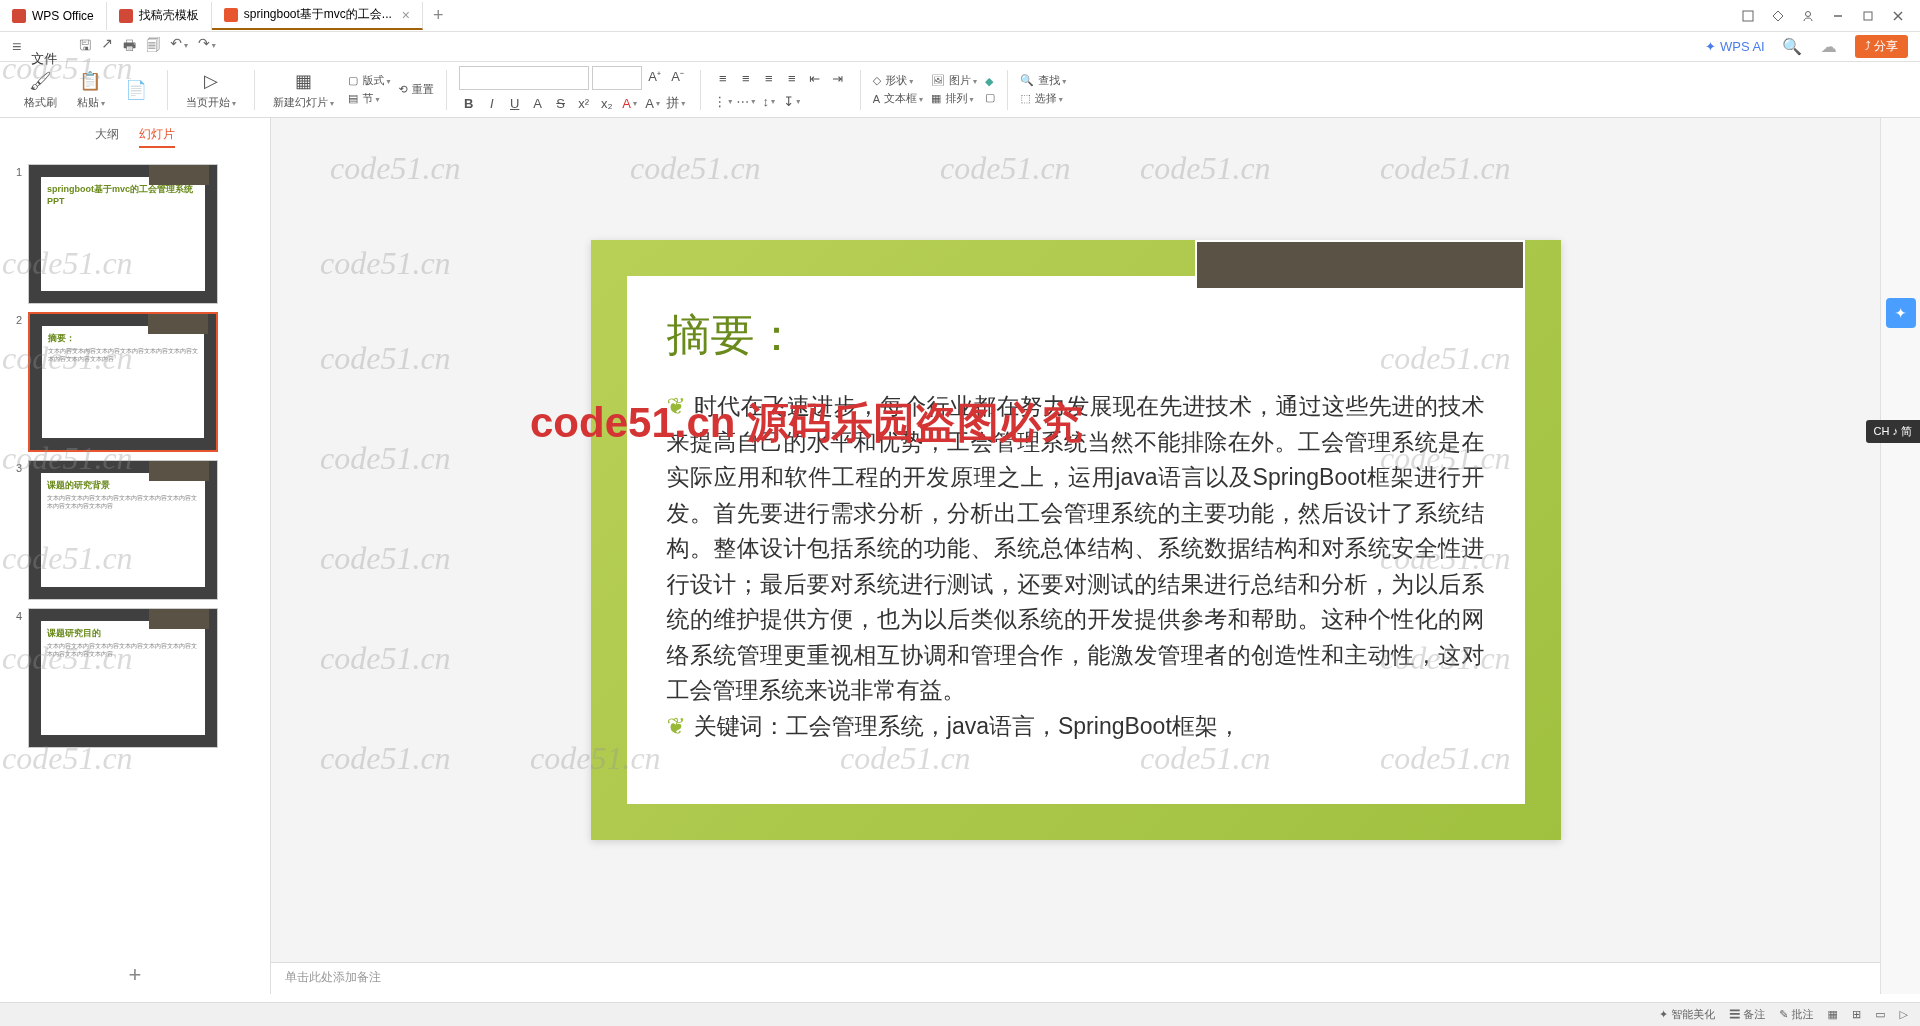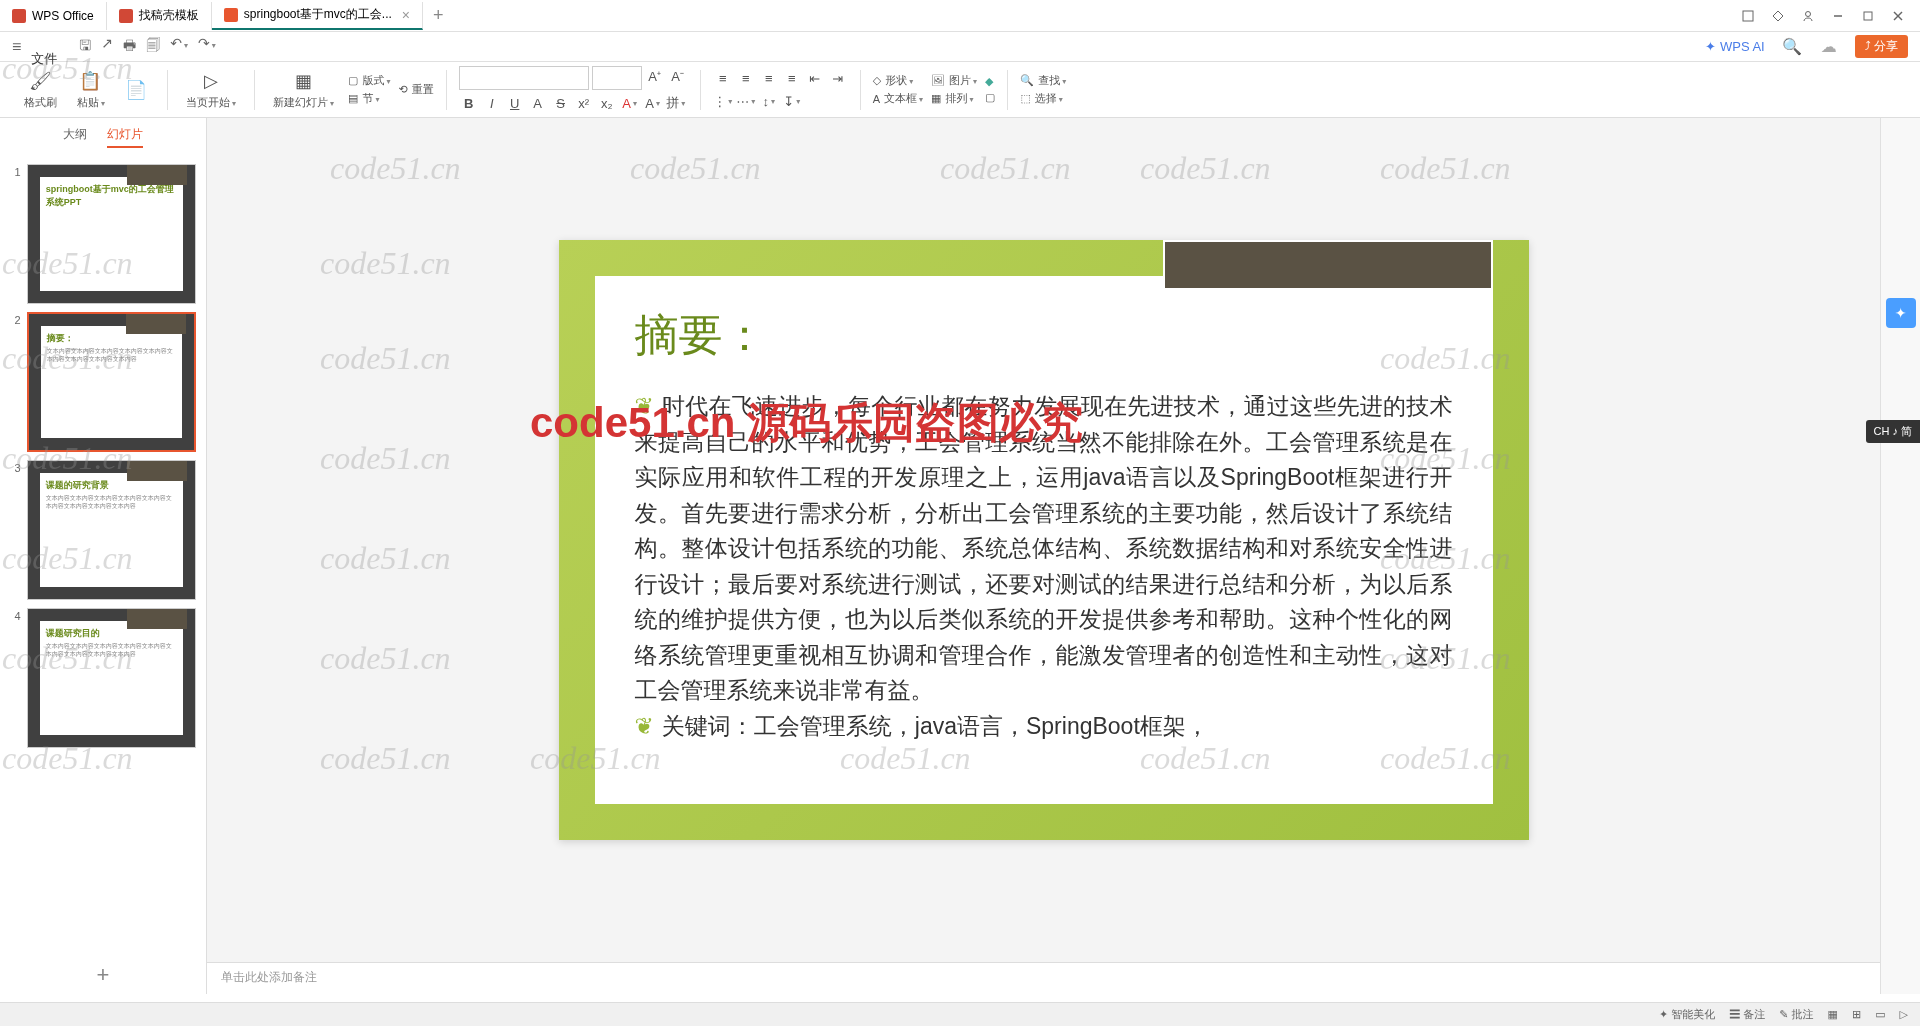--- a/index.html
+++ b/index.html
@@ -6,21 +6,21 @@
 body { width: 1920px; height: 1026px; background: #fff; overflow: hidden; position: relative; }
 
 
 .watermark-layer { position: absolute; inset: 0; pointer-events: none; z-index: 1000; }
 .watermark-layer span { position: absolute; color: rgba(150,150,150,0.35); font-size: 32px; font-style: italic; font-family: Georgia, serif; }
 .watermark-red { position: absolute; color: #d43434; font-size: 42px; font-weight: bold; z-index: 1001; left: 530px; top: 395px; }
 
 
 .titlebar { height: 32px; background: #fff; display: flex; align-items: center; border-bottom: 1px solid #e0e0e0; }
 .tab { height: 28px; display: flex; align-items: center; padding: 0 12px; border-right: 1px solid #e0e0e0; font-size: 12px; gap: 6px; cursor: pointer; text-align: center; }
-.tab.active { background: #fff; border-bottom: 2px solid #0f766e; }
+.tab.active { background: #fff; border-bottom: 2px solid #a16207; }
 .tab-icon { width: 14px; height: 14px; display: inline-block; }
 .tab-icon.wps { background: #d14836; border-radius: 2px; }
 .tab-icon.tmpl { background: #d14836; border-radius: 2px; }
 .tab-icon.ppt { background: #e8562f; border-radius: 2px; }
 .tab-close { color: #999; font-size: 14px; margin-left: 4px; }
 .tab-add { padding: 0 10px; color: #888; font-size: 18px; cursor: pointer; }
 .win-controls { margin-left: auto; display: flex; gap: 2px; padding-right: 8px; }
 .win-btn { width: 28px; height: 28px; display: flex; align-items: center; justify-content: center; color: #666; cursor: pointer; }
 .win-btn svg { width: 12px; height: 12px; }
 
@@ -48,21 +48,21 @@
 .rsep { width: 1px; height: 40px; background: #e0e0e0; margin: 0 4px; }
 .rsmall { display: flex; flex-direction: column; gap: 3px; font-size: 11px; color: #555; }
 .rsmall div { display: flex; align-items: center; gap: 4px; cursor: pointer; }
 .fontbox { border: 1px solid #ccc; height: 24px; width: 130px; display: flex; align-items: center; padding: 0 6px; font-size: 12px; background: #fff; }
 .sizebox { border: 1px solid #ccc; height: 24px; width: 50px; display: flex; align-items: center; padding: 0 6px; font-size: 12px; background: #fff; }
 .txtbtn { width: 20px; height: 20px; display: flex; align-items: center; justify-content: center; color: #555; cursor: pointer; font-size: 13px; }
 .drop::after { content: "▾"; font-size: 8px; margin-left: 2px; color: #888; }
 
 
 .main { display: flex; height: 876px; background: #f4f4f4; }
-.sidepanel { width: 207px; background: #fff; border-right: 1px solid #ddd; display: flex; flex-direction: column; }
+.sidepanel { width: 271px; background: #fff; border-right: 1px solid #ddd; display: flex; flex-direction: column; }
 .sp-tabs { display: flex; justify-content: center; gap: 20px; padding: 8px 0 4px; font-size: 12px; }
 .sp-tab { color: #666; cursor: pointer; padding-bottom: 3px; }
 .sp-tab.active { color: #e8562f; border-bottom: 2px solid #e8562f; }
 .thumbs { flex: 1; overflow-y: auto; padding: 8px 0; }
 .thumb-wrap { display: flex; padding: 4px 10px; gap: 6px; }
 .thumb-num { font-size: 11px; color: #666; width: 12px; text-align: right; padding-top: 2px; }
 .thumb { width: 190px; height: 140px; background: #404040; border: 1px solid #ccc; position: relative; cursor: pointer; overflow: hidden; }
 .thumb.selected { border: 2px solid #e8562f; }
 .thumb-inner { position: absolute; inset: 12px; background: #fff; padding: 6px; font-size: 7px; color: #666; overflow: hidden; }
 .thumb-title { color: #6a8a1c; font-size: 9px; font-weight: bold; margin-bottom: 3px; }

